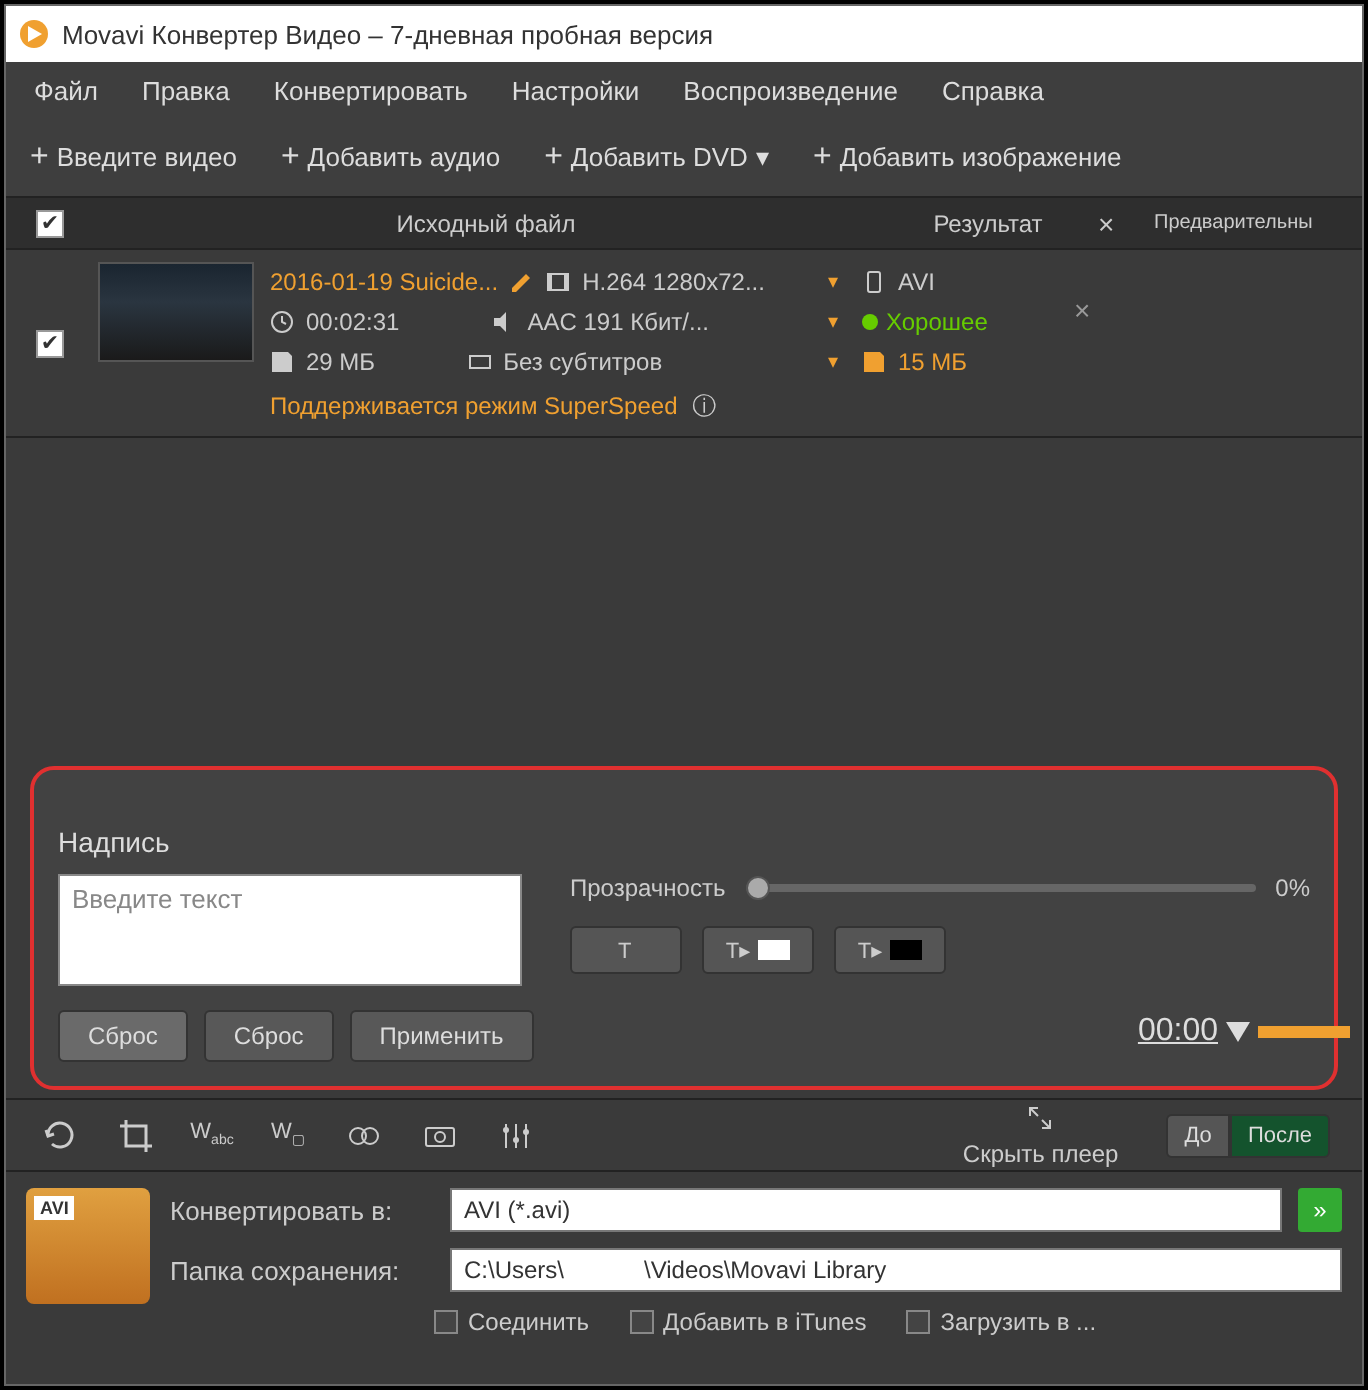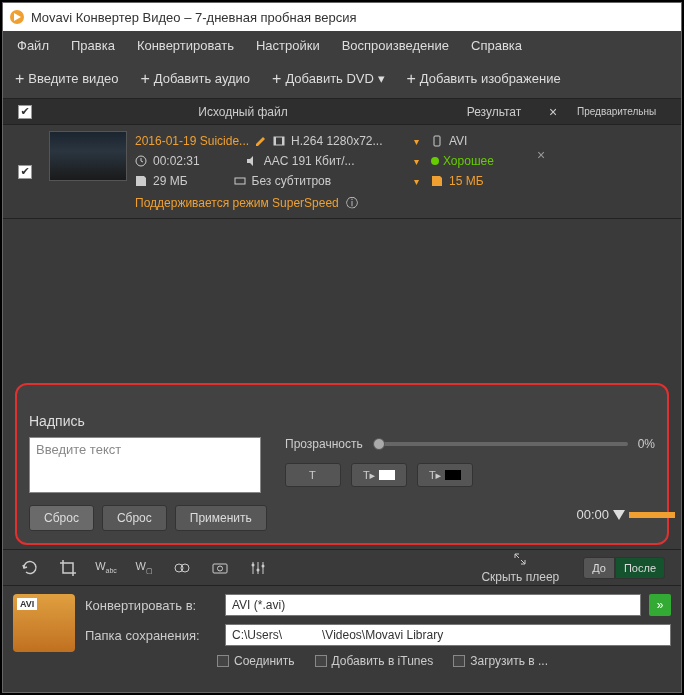--- a/index.html
+++ b/index.html
@@ -72,21 +72,21 @@
 .fmt-label { position: absolute; top: 4px; left: 4px; background: #fff; color: #333; font-size: 9px; padding: 1px 3px; font-weight: bold; }
 .out-fields { flex: 1; }
 .out-line { display: flex; align-items: center; gap: 8px; margin-bottom: 8px; }
 .out-lbl { color: #ccc; font-size: 13px; width: 132px; }
 .out-input { flex: 1; height: 22px; background: #fff; border: 1px solid #777; padding: 0 6px; font-size: 12px; color: #333; }
 .go-btn { width: 22px; height: 22px; background: #3a3; color: #fff; display: flex; align-items: center; justify-content: center; font-size: 12px; cursor: pointer; border-radius: 2px; }
 .out-checks { display: flex; gap: 20px; margin-top: 4px; padding-left: 132px; }
 .ock { display: flex; align-items: center; gap: 5px; color: #ccc; font-size: 12px; }
 .ock-box { width: 12px; height: 12px; border: 1px solid #888; background: #444; }
 
-.timeline { position: absolute; right: 6px; top: 504px; display: flex; align-items: center; gap: 4px; color: #ddd; font-size: 13px; }
+.timeline { position: absolute; right: 6px; top: 504px; display: flex; align-items: center; gap: 4px; color: #ddd; font-size: 16px; text-decoration: underline; }
 .tl-bar { width: 46px; height: 6px; background: #f0a030; }
 .tl-marker { width: 0; height: 0; border-left: 6px solid transparent; border-right: 6px solid transparent; border-top: 10px solid #ddd; }
 </style>
 </head>
 <body>
 
 <div class="window">
   <div class="titlebar">
     <svg class="titlebar-icon" viewBox="0 0 16 16">
         <circle cx="8" cy="8" r="7" fill="#f0a030"></circle>

